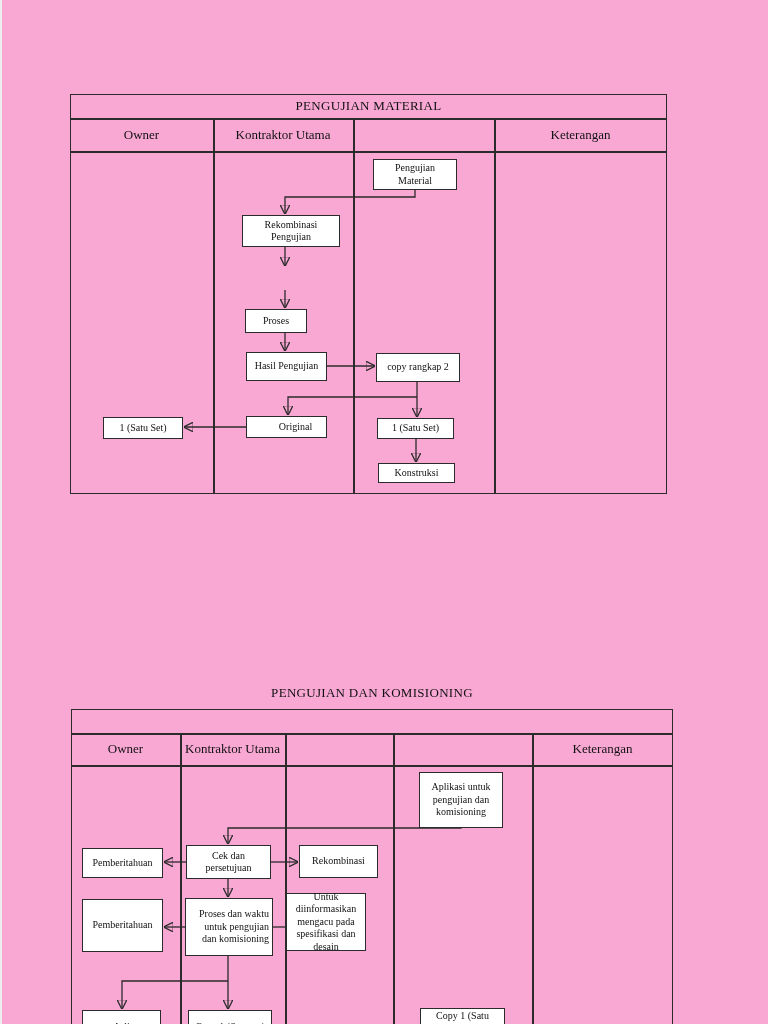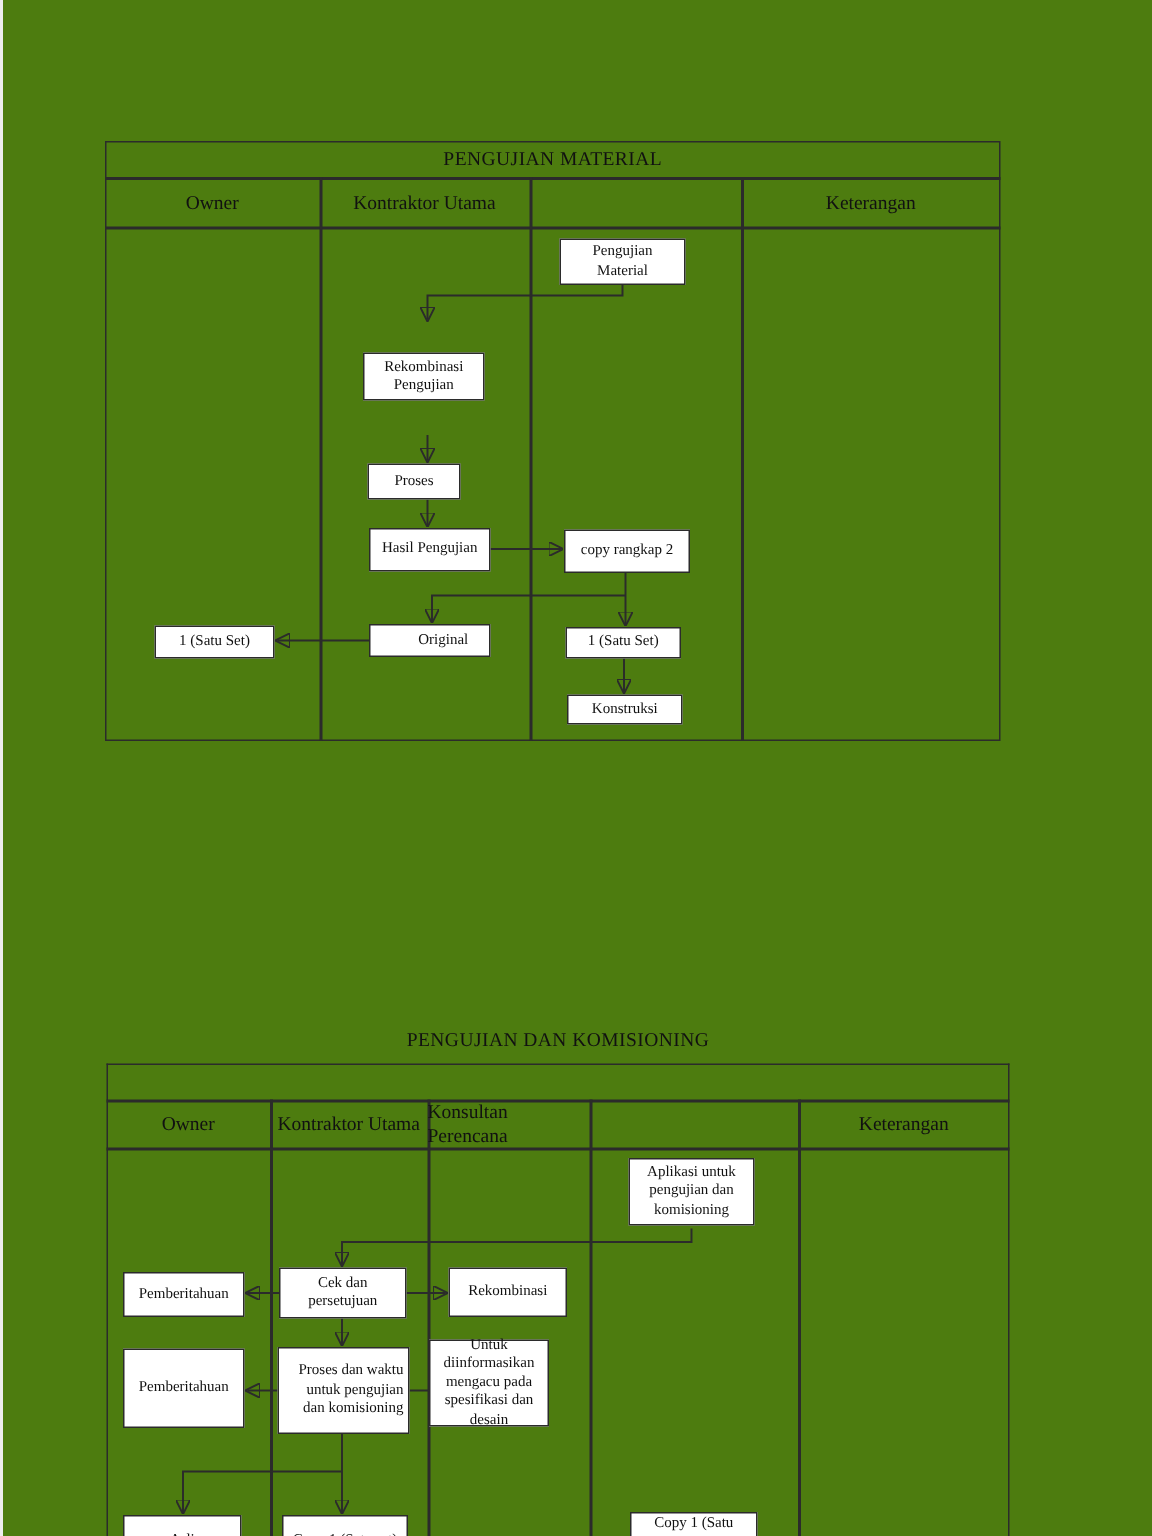--- a/index.html
+++ b/index.html
@@ -1,17 +1,17 @@
 <!DOCTYPE html>
 <html><head>
 <meta charset="utf-8">
 <style>
   html,body{margin:0;padding:0;background:#ffffff;}
   .page{
-    position:relative;width:768px;height:1024px;background:#4d7c0f;
+    position:relative;width:768px;height:1024px;background:#f9a8d4;
     overflow:hidden;font-family:"Liberation Serif","DejaVu Serif",serif;color:#1d1d1d;
   }
   .page-edge{position:absolute;left:0;top:0;width:2px;height:100%;background:#ededed;}
   .tframe{position:absolute;border:1.5px solid #2b2b2b;box-sizing:border-box;background:transparent;}
   .tframe.no-bottom{border-bottom:none;}
   .hline{position:absolute;height:1.5px;background:#2b2b2b;}
   .vline{position:absolute;width:1.5px;background:#2b2b2b;}
   .ttitle{
     position:absolute;display:flex;align-items:center;justify-content:center;
     font-size:13px;letter-spacing:.3px;color:#111;
@@ -41,45 +41,44 @@
   <div class="vline" style="left:213px;top:118px;height:376px;"></div>
   <div class="vline" style="left:353px;top:118px;height:376px;"></div>
   <div class="vline" style="left:494px;top:118px;height:376px;"></div>
 
   <div class="hdr" style="left:70px;top:118px;width:143px;height:33px;">Owner</div>
   <div class="hdr" style="left:213px;top:118px;width:140px;height:33px;">Kontraktor Utama</div>
   <div class="hdr" style="left:353px;top:118px;width:141px;height:33px;"></div>
   <div class="hdr" style="left:494px;top:118px;width:173px;height:33px;">Keterangan</div>
 
   <div class="node" style="left:373px;top:159px;width:84px;height:31px;border-width:1.8px;">Pengujian Material</div>
-  <div class="node" style="left:242px;top:215px;width:81px;height:32px;margin-top:20px;">Rekombinasi Pengujian</div>
+  <div class="node" style="left:242px;top:215px;width:98px;height:32px;">Rekombinasi Pengujian</div>
   <div class="node" style="left:245px;top:309px;width:62px;height:24px;">Proses</div>
   <div class="node" style="left:246px;top:352px;width:81px;height:29px;">Hasil Pengujian</div>
   <div class="node" style="left:376px;top:353px;width:84px;height:29px;">copy rangkap 2</div>
   <div class="node" style="left:103px;top:417px;width:80px;height:22px;">1 (Satu Set)</div>
   <div class="node" style="left:246px;top:416px;width:81px;height:22px;padding-left:21px;">Original</div>
   <div class="node" style="left:377px;top:418px;width:77px;height:21px;">1 (Satu Set)</div>
   <div class="node" style="left:378px;top:463px;width:77px;height:20px;text-align:center;">Konstruksi</div>
 
   <div class="tframe no-bottom" style="left:71px;top:709px;width:602px;height:317px;"></div>
   <div class="ttitle" style="left:71px;top:681px;width:602px;height:24px;">PENGUJIAN DAN KOMISIONING</div>
   <div class="hline" style="left:71px;top:733px;width:602px;"></div>
   <div class="hline" style="left:71px;top:765px;width:602px;"></div>
   <div class="vline" style="left:180px;top:733px;height:291px;"></div>
   <div class="vline" style="left:285px;top:733px;height:291px;"></div>
   <div class="vline" style="left:393px;top:733px;height:291px;"></div>
   <div class="vline" style="left:532px;top:733px;height:291px;"></div>
 
   <div class="hdr" style="left:71px;top:733px;width:109px;height:32px;">Owner</div>
   <div class="hdr" style="left:180px;top:733px;width:105px;height:32px;">Kontraktor Utama</div>
-  <div class="hdr" style="left:285px;top:733px;width:108px;height:32px;">Konsultan Perencana</div>
   <div class="hdr" style="left:393px;top:733px;width:139px;height:32px;"></div>
   <div class="hdr" style="left:532px;top:733px;width:141px;height:32px;">Keterangan</div>
 
-  <div class="node" style="left:419px;top:772px;width:84px;height:45px;border-width:1.8px;">Aplikasi untuk pengujian dan komisioning</div>
+  <div class="node" style="left:419px;top:772px;width:84px;height:56px;border-width:1.8px;">Aplikasi untuk pengujian dan komisioning</div>
   <div class="node" style="left:82px;top:848px;width:81px;height:30px;">Pemberitahuan</div>
   <div class="node" style="left:186px;top:845px;width:85px;height:34px;">Cek dan persetujuan</div>
   <div class="node" style="left:299px;top:845px;width:79px;height:33px;">Rekombinasi</div>
   <div class="node" style="left:82px;top:899px;width:81px;height:53px;">Pemberitahuan</div>
   <div class="node" style="left:185px;top:898px;width:88px;height:58px;text-align:right;">Proses dan waktu untuk pengujian dan komisioning</div>
   <div class="node" style="left:286px;top:893px;width:80px;height:58px;">Untuk diinformasikan mengacu pada spesifikasi dan desain</div>
   <div class="node" style="left:82px;top:1010px;width:79px;height:34px;">Asli</div>
   <div class="node" style="left:188px;top:1010px;width:84px;height:34px;">Copy 1 (Satu set)</div>
   <div class="node" style="left:420px;top:1008px;width:85px;height:40px;align-items:flex-start;">Copy 1 (Satu</div>
 

